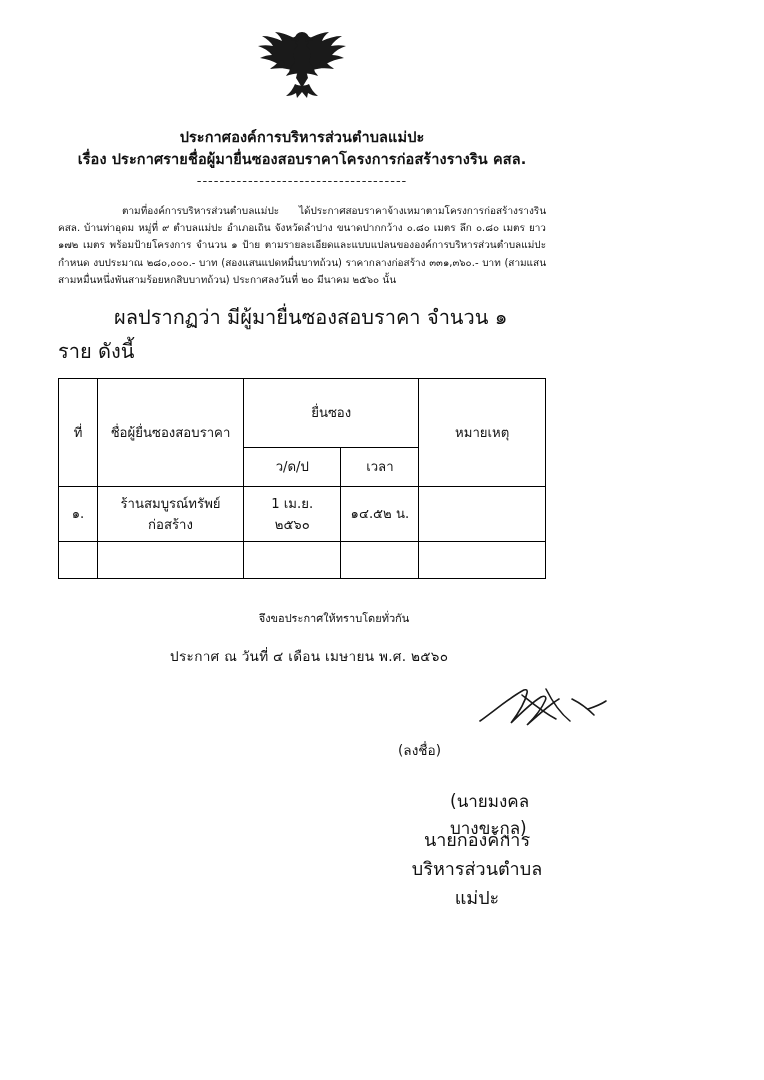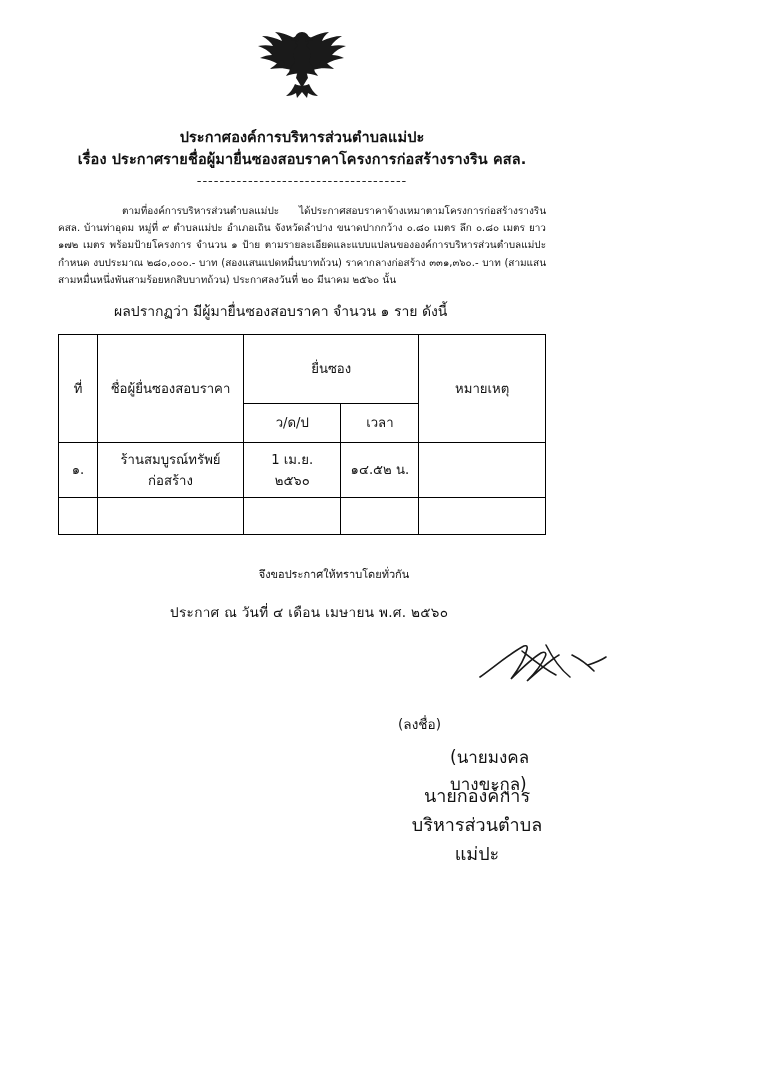--- a/index.html
+++ b/index.html
@@ -61,21 +61,21 @@
   }
   .body-block p {
     margin: 0;
   }
   .indent {
     display: inline-block;
     width: 64px;
   }
   .result-line {
     margin-top: 12px;
-    font-size: 14px;
+    font-size: 20px;
     line-height: 1.7;
   }
   .result-line .indent {
     width: 56px;
   }
   
   table.bid-table {
     border-collapse: collapse;
     width: 100%;
     margin-top: 10px;
@@ -123,21 +123,21 @@
   .signature {
     position: absolute;
     left: 418px;
     top: 8px;
     width: 150px;
     height: 58px;
   }
   .sign-label {
     position: absolute;
     left: 340px;
-    top: 84px;
+    top: 66px;
     font-size: 13.6px;
   }
   .sign-name {
     position: absolute;
     left: 392px;
     top: 114px;
     font-size: 17px;
   }
   .sign-title {
     position: absolute;

